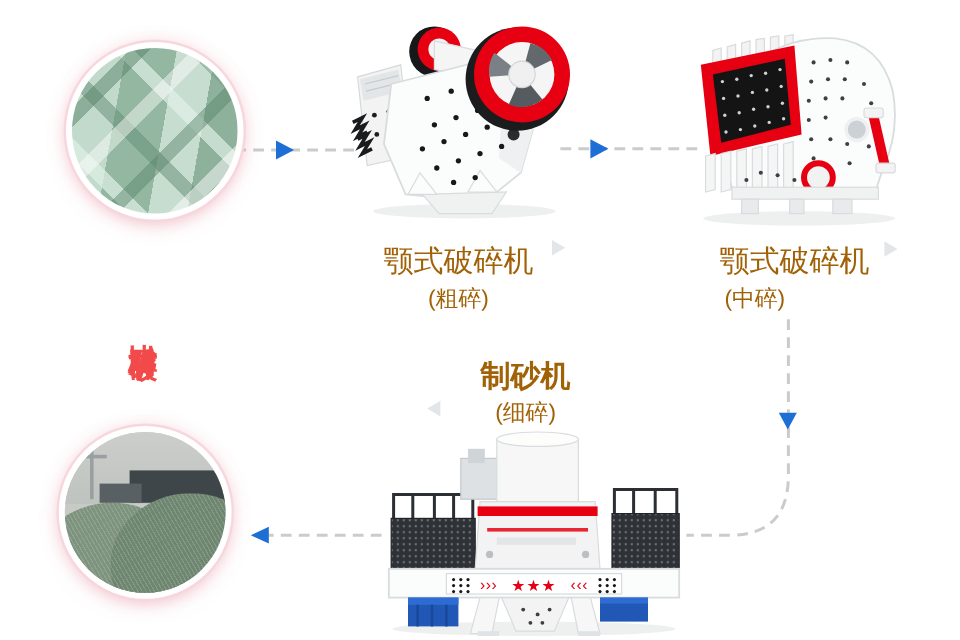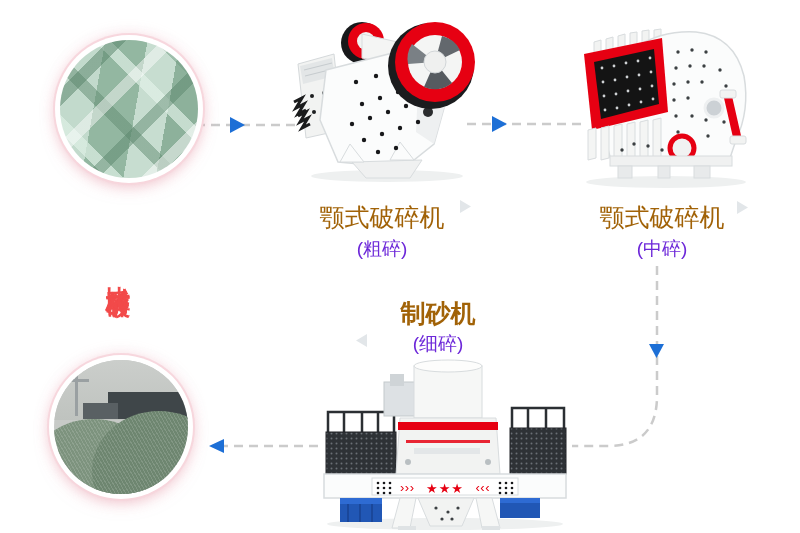--- a/index.html
+++ b/index.html
@@ -53,23 +53,23 @@
     font-size:24px;font-weight:bold;letter-spacing:-1.5px;
     color:#f24a4a;text-align:center;
   }
   
   .machine{z-index:2;}
   #jaw-svg{left:292px;top:12px;}
   #impact-svg{left:574px;top:24px;}
   #sand-svg{left:314px;top:356px;}
   
   .label{z-index:2;width:170px;text-align:center;font-size:25px;color:#a16207;}
-  .sublabel{z-index:2;width:170px;text-align:center;font-size:19px;color:#6d28d9;}
+  .sublabel{z-index:2;width:170px;text-align:center;font-size:19px;color:#a16207;}
   #label-jaw{left:297px;top:201px;}    #sub-jaw{left:297px;top:236px;}
-  #label-impact{left:577px;top:201px;} #sub-impact{left:577px;top:236px;}
+  #label-impact{left:577px;top:201px;} #sub-impact{left:544px;top:236px;}
   #label-sand{left:353px;top:297px;font-weight:bold;}   #sub-sand{left:353px;top:331px;}
   svg text{font-family:"Liberation Sans","DejaVu Sans",sans-serif;}
 </style>
 </head>
 <body>
 
 <svg id="flow-svg" class="abs" width="800" height="533" viewBox="0 0 800 533">
   <g stroke="#cbcbcb" stroke-width="2.5" stroke-dasharray="9 6" fill="none">
     <path d="M196,125 H300"></path>
     <path d="M467,124 H584"></path>

